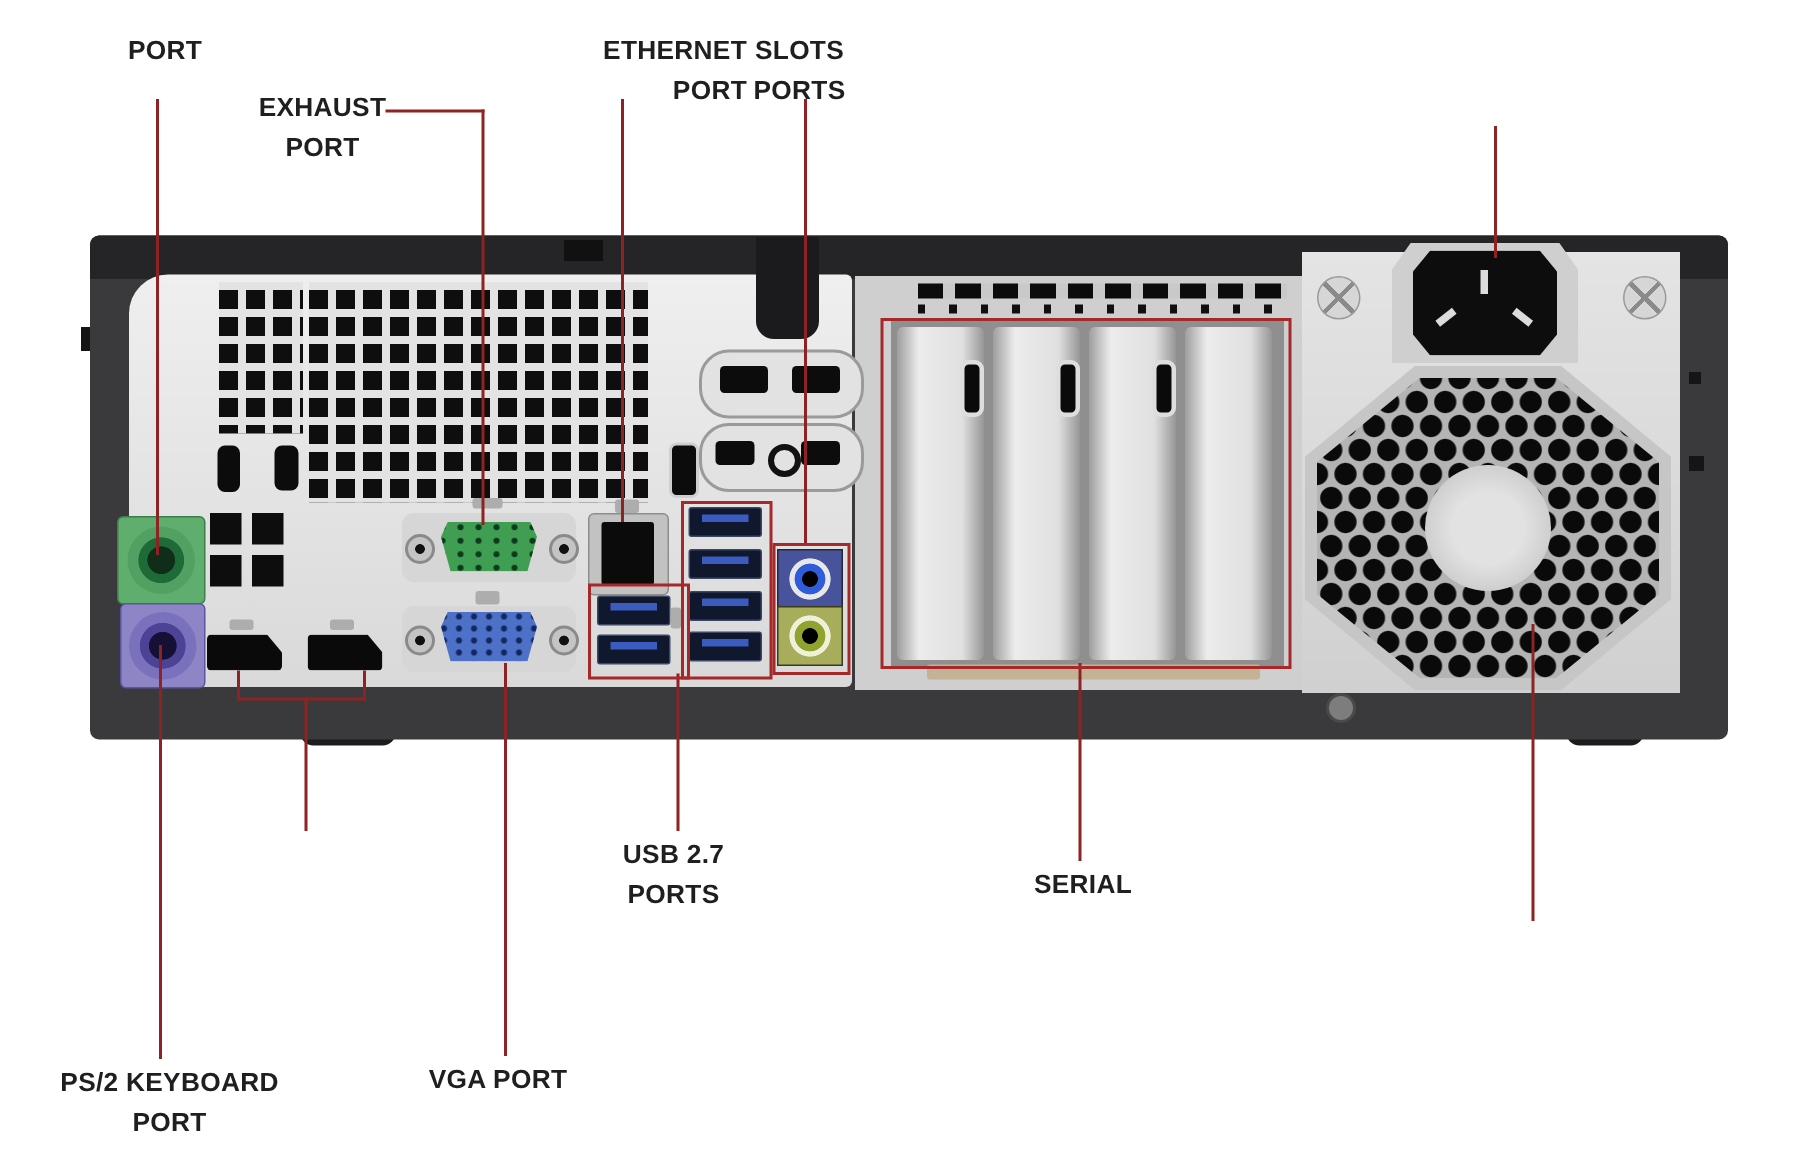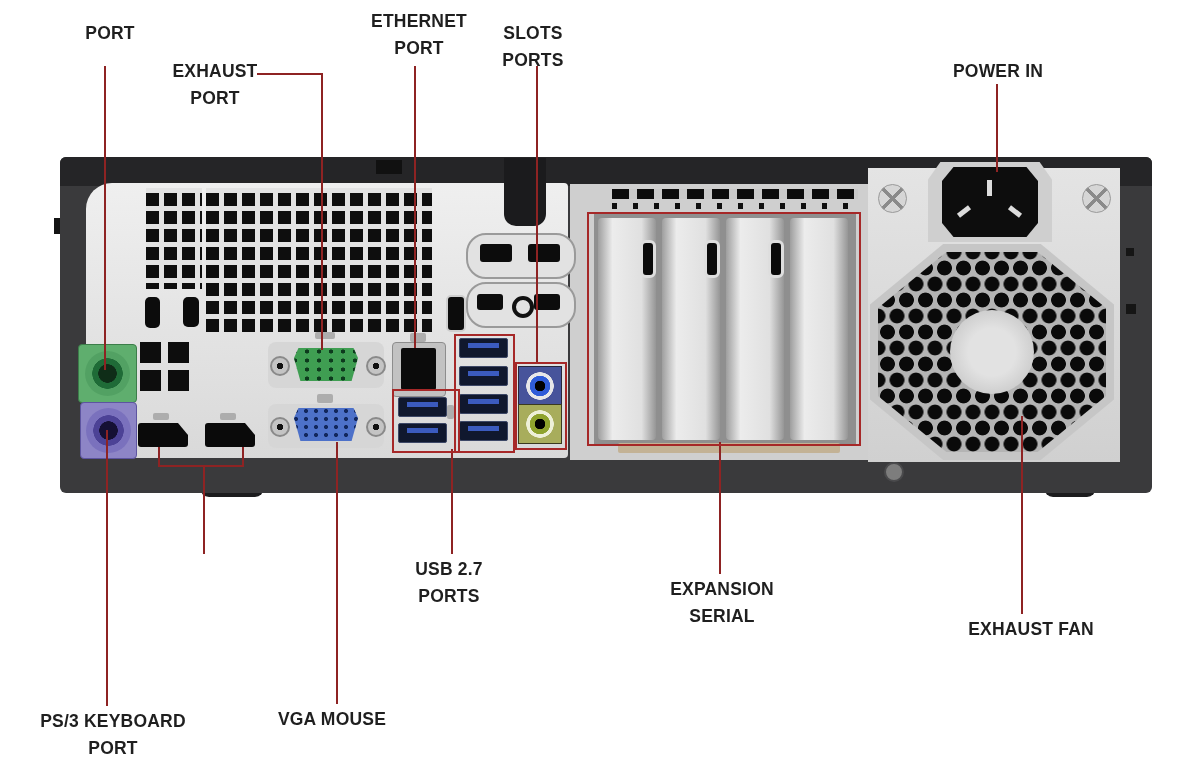--- a/index.html
+++ b/index.html
@@ -233,43 +233,36 @@
   <div class="abox" style="left:515px;top:362px;width:48px;height:84px;"></div>
   <div class="abox" style="left:587px;top:212px;width:270px;height:230px;"></div>
 
   <div class="lbl" style="left:20px;top:20px;width:180px;">
     <div>PORT</div>
   </div>
   <div class="lbl" style="left:150px;top:58px;width:130px;">
     <div>EXHAUST</div>
     <div>PORT</div>
   </div>
-  <div class="lbl" style="left:340px;top:8px;width:158px;">
+  <div class="lbl" style="left:340px;top:20px;width:158px;text-align:right;">
     <div>ETHERNET</div>
     <div>PORT</div>
   </div>
   <div class="lbl" style="left:478px;top:20px;width:110px;">
     <div>SLOTS</div>
     <div>PORTS</div>
   </div>
-  <div class="lbl" style="left:918px;top:58px;width:160px;">
-    <div>POWER IN</div>
-  </div>
   <div class="lbl" style="left:389px;top:556px;width:120px;">
     <div>USB 2.7</div>
     <div>PORTS</div>
   </div>
   <div class="lbl" style="left:648px;top:576px;width:148px;">
-    <div>EXPANSION</div>
     <div>SERIAL</div>
   </div>
-  <div class="lbl" style="left:940px;top:616px;width:182px;">
-    <div>EXHAUST FAN</div>
-  </div>
   <div class="lbl" style="left:14px;top:708px;width:198px;">
-    <div>PS/3 KEYBOARD</div>
+    <div>PS/2 KEYBOARD</div>
     <div>PORT</div>
   </div>
   <div class="lbl" style="left:258px;top:706px;width:148px;">
-    <div>VGA MOUSE</div>
+    <div>VGA PORT</div>
   </div>
 
 </div>
 
 </body></html>

